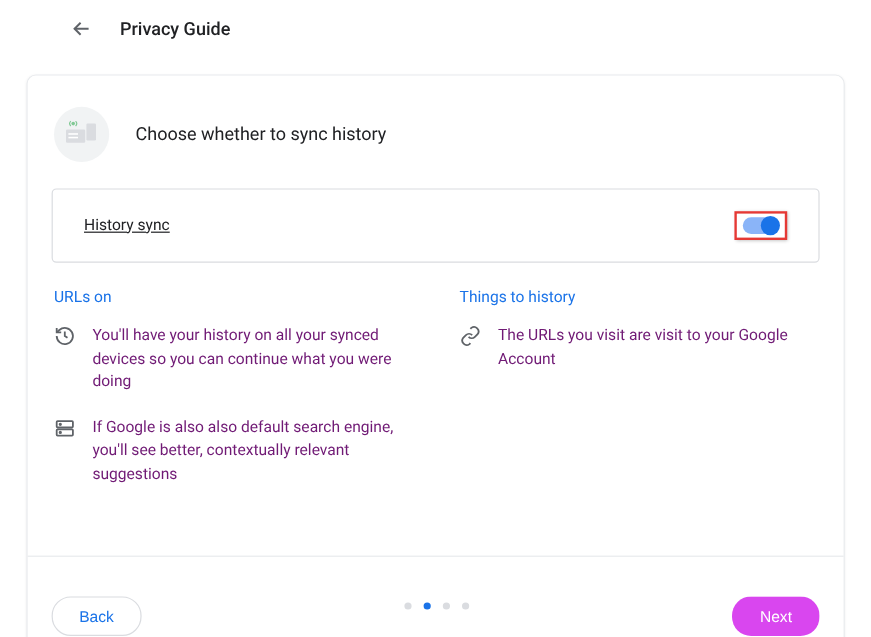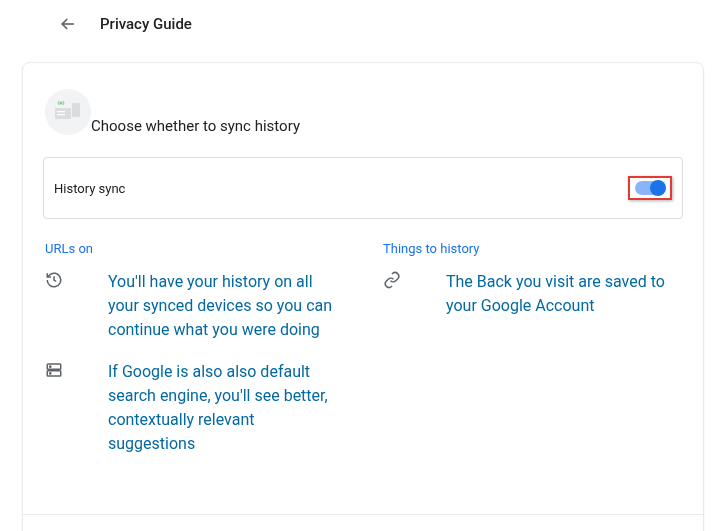--- a/index.html
+++ b/index.html
@@ -26,35 +26,35 @@
     }
     .page-title { font-size: 15px; color: #202124; font-weight: 500; }
     .card {
       margin: 14px 22px 0 22px;
       border: 1px solid #e8eaed;
       border-radius: 8px;
       box-shadow: 0 1px 2px rgba(60,64,67,.08);
       padding-bottom: 0;
     }
     .hero {
-      display: flex; align-items: flex-end; 
+      display: flex; align-items: center; gap: 22px;
       padding: 26px 22px 22px 22px;
     }
     .hero-icon {
       width: 46px; height: 46px; border-radius: 50%;
       background: #f1f3f4;
       display: flex; align-items: center; justify-content: center;
     }
     .hero-title { font-size: 15px; color: #202124; }
     .setting-box {
       margin: 0 20px;
       border: 1px solid #dadce0;
       border-radius: 4px;
-      padding: 18px 10px;
-      display: flex; align-items: center; justify-content: space-between;
+      padding: 18px 26px;
+      display: flex; align-items: center; justify-content: space-between; text-decoration: underline;
     }
     .setting-label { font-size: 13px; color: #202124; }
     .toggle-highlight {
       border: 2px solid #e53935;
       padding: 3px 5px;
       box-shadow: 1px 1px 3px rgba(0,0,0,.3);
     }
     .toggle {
       width: 30px; height: 14px; border-radius: 8px;
       background: #8ab4f8; position: relative; cursor: pointer;
@@ -63,30 +63,31 @@
       width: 16px; height: 16px; border-radius: 50%;
       background: #1a73e8; position: absolute; right: -1px; top: -1px;
     }
     .columns {
       display: flex; gap: 40px; padding: 22px 22px 10px 22px;
     }
     .col { flex: 1; }
     .col-title { color: #1a73e8; font-size: 13px; margin-bottom: 14px; }
     .bullet { display: flex; gap: 14px; margin-bottom: 18px; }
     .bullet-icon { width: 18px; flex-shrink: 0; color: #5f6368; margin-top: 1px; }
-    .bullet-text { color: #0369a1; font-size: 16px; line-height: 1.5; margin-left: 31px; }
+    .bullet-text { color: #701a75; font-size: 13px; line-height: 1.5; }
     .footer {
       border-top: 1px solid #e8eaed;
       margin-top: 30px;
       padding: 16px 20px;
       display: flex; align-items: center; justify-content: space-between;
     }
     .btn {
       font-size: 13px; padding: 8px 22px; border-radius: 16px; cursor: pointer;
       border: 1px solid transparent;
+      margin-top: 17px;
     }
     .btn-outline { border-color: #dadce0; color: #1a73e8; background: #fff; }
     .btn-primary { background: #d946ef; color: #fff; }
     .dots { display: flex; gap: 10px; }
     .dot { width: 6px; height: 6px; border-radius: 50%; background: #dadce0; }
     .dot.active { background: #1a73e8; }
   </style>
 </head>
 <body>
 
@@ -153,21 +154,21 @@
 
     <div class="col">
       <div class="col-title">Things to history</div>
       <div class="bullet">
         <div class="bullet-icon">
           <svg width="18" height="18" viewBox="0 0 24 24" fill="none" stroke="#5f6368" stroke-width="2">
               <path d="M10 13a5 5 0 0 0 7 0l3-3a5 5 0 0 0-7-7l-1 1"></path>
               <path d="M14 11a5 5 0 0 0-7 0l-3 3a5 5 0 0 0 7 7l1-1"></path>
             </svg>
         </div>
-        <div class="bullet-text">The Back you visit are saved to your Google Account</div>
+        <div class="bullet-text">The URLs you visit are visit to your Google Account</div>
       </div>
     </div>
   </div>
 
   <div class="footer">
     <button class="btn btn-outline">Back</button>
     <div class="dots">
       <div class="dot"></div>
       <div class="dot active"></div>
       <div class="dot"></div>

